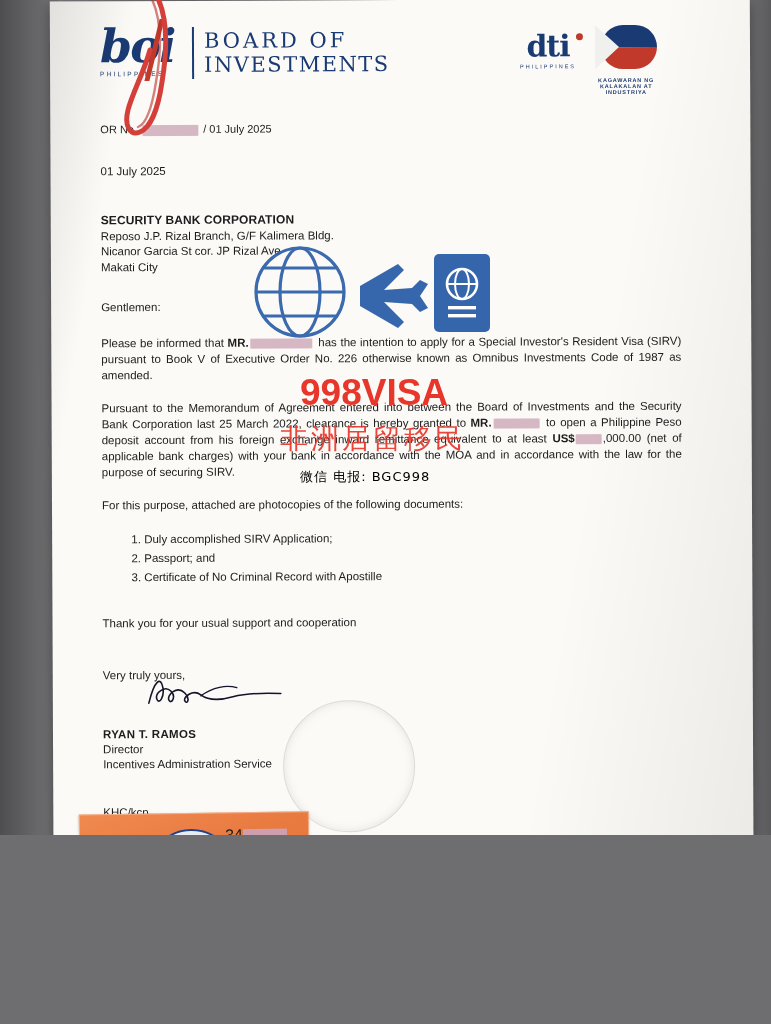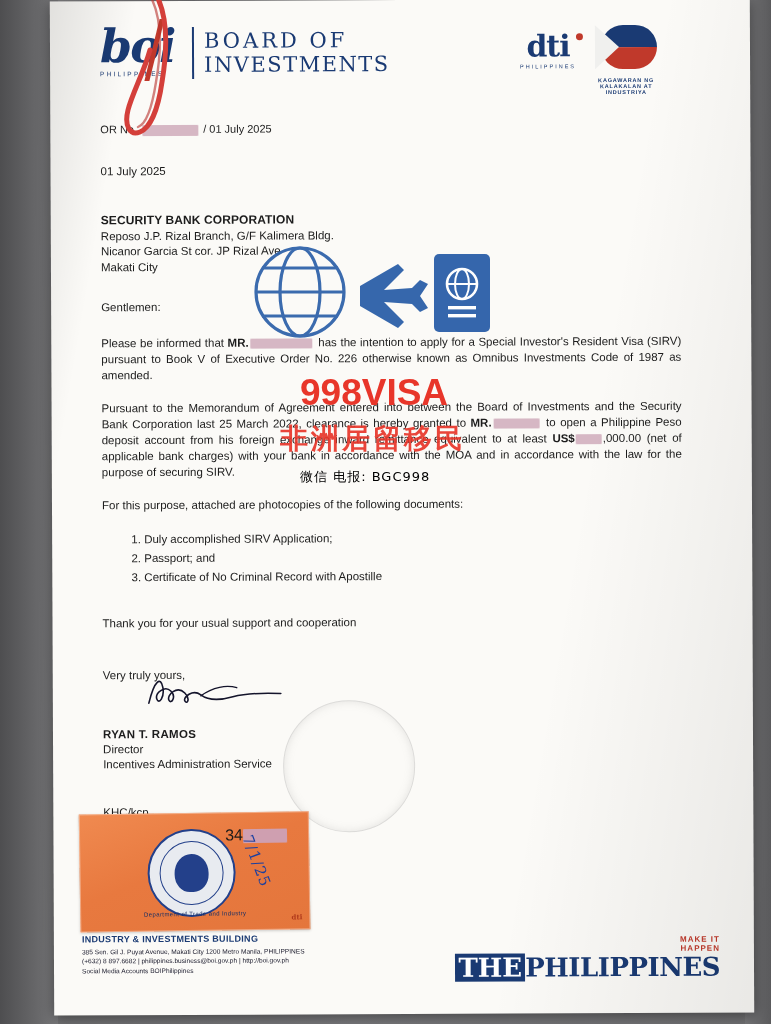--- a/index.html
+++ b/index.html
@@ -10,21 +10,21 @@
   body {
     width: 771px;
     height: 1024px;
     overflow: hidden;
     font-family: "Liberation Sans", sans-serif;
   }
 
   #page {
     position: relative;
     width: 771px;
-    height: 1024px;
+    height: 835px;
     background: #7b7b7d;
     overflow: hidden;
   }
 
   
   .desk {
     position: absolute;
     inset: 0;
     background: linear-gradient(105deg, #8c8c8e 0%, #7a7a7c 12%, #6f6f71 30%, #77777a 60%, #6c6c6e 100%);
   }
@@ -458,21 +458,21 @@
     font-weight: bold;
     font-size: 37px;
     color: #e8362a;
     letter-spacing: 0px;
     text-shadow: 0 0 2px rgba(255,255,255,0.35);
   }
   .wm-cn {
     left: 280px;
     top: 420px;
     font-family: "DejaVu Sans", sans-serif;
-    font-weight: bold;
+    font-weight: normal;
     font-size: 28px;
     color: #e8362a;
     letter-spacing: 3px;
     opacity: 0.92;
   }
   .wm-contact {
     left: 300px;
     top: 468px;
     font-family: "DejaVu Sans", sans-serif;
     font-size: 13px;

